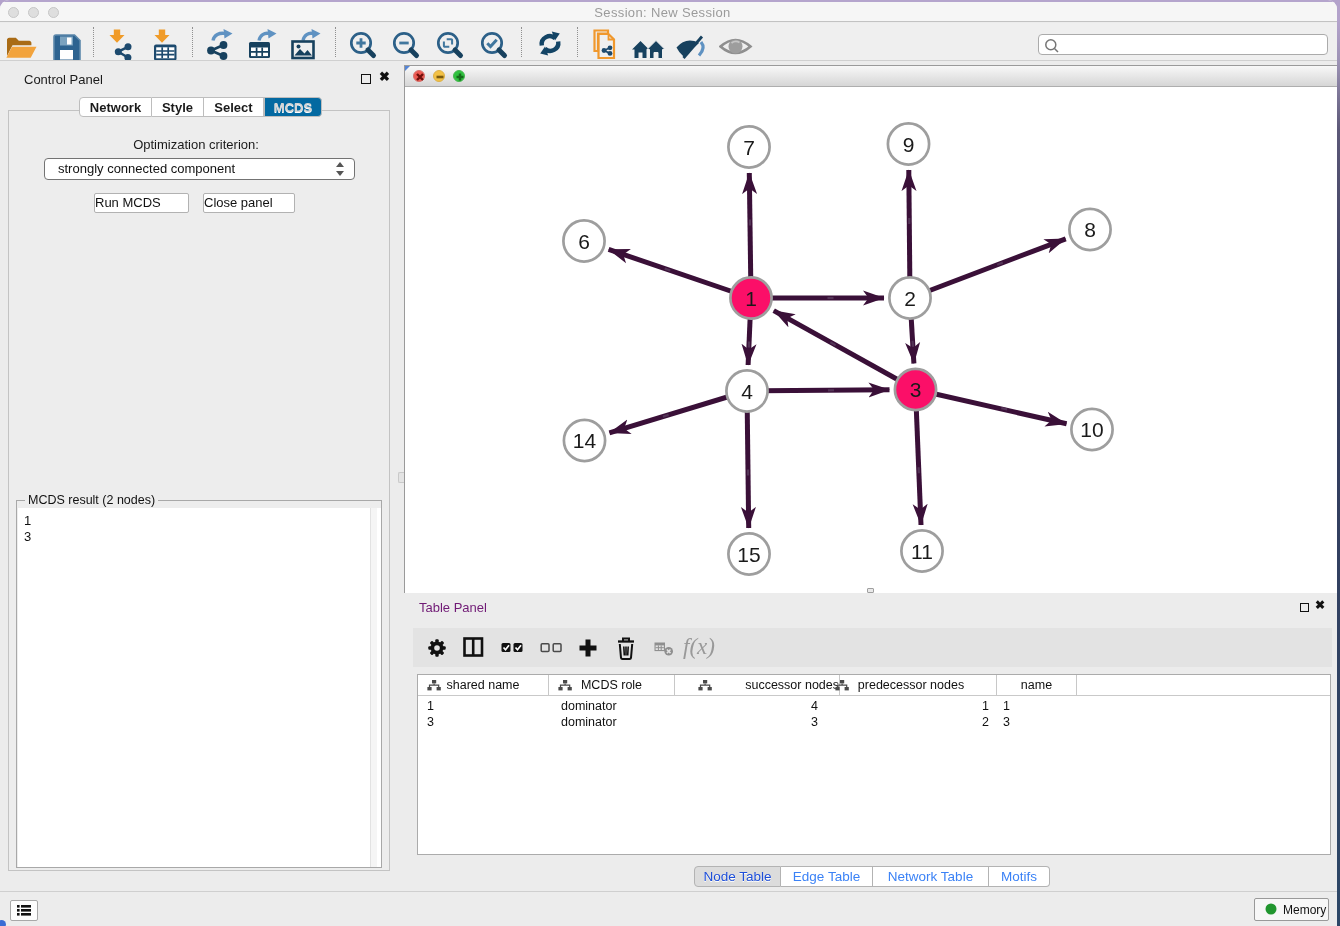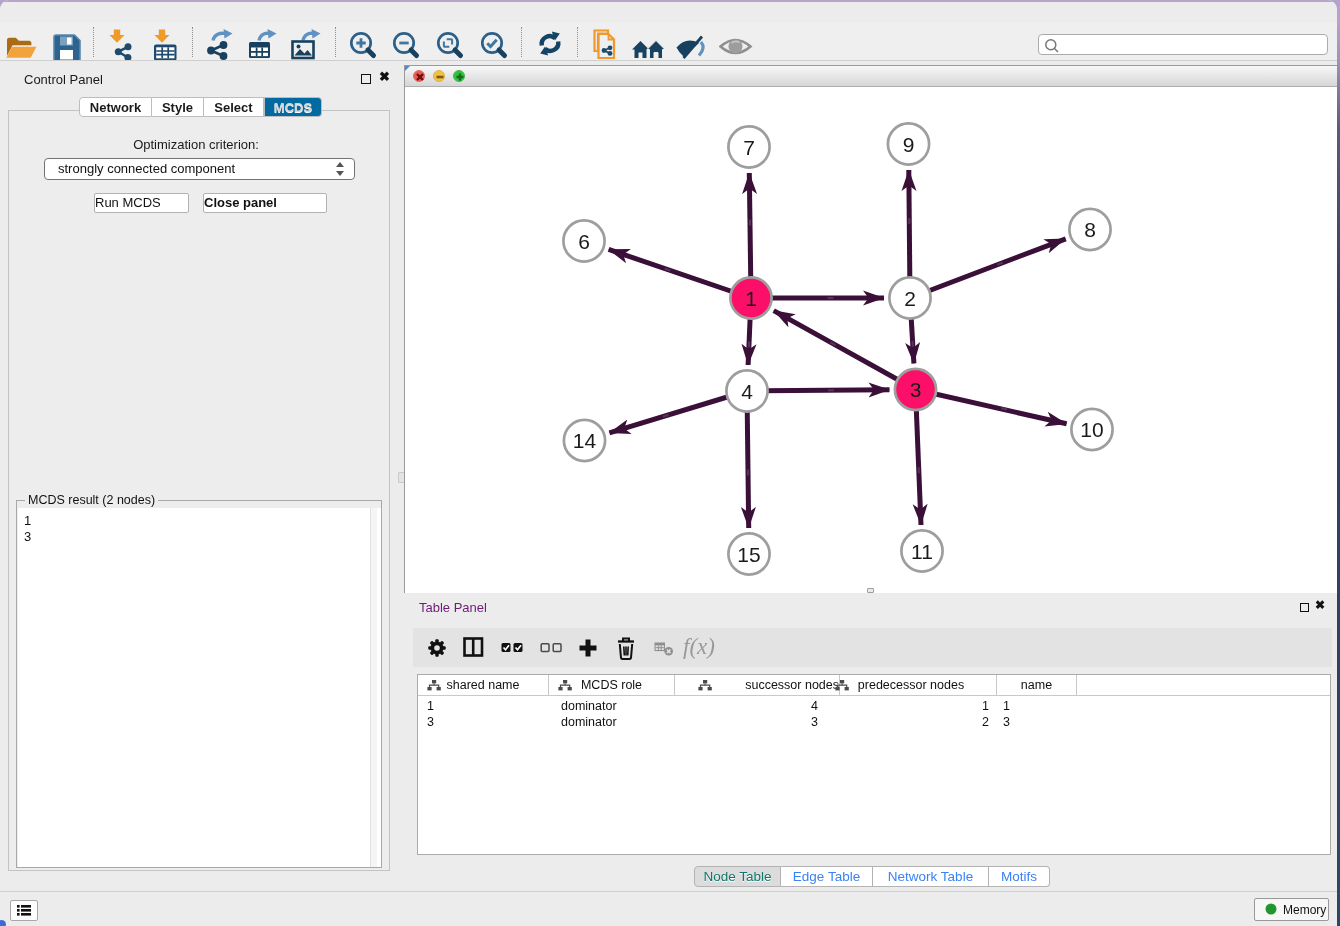--- a/index.html
+++ b/index.html
@@ -49,20 +49,26 @@
 #statusbar { position:absolute; left:0; top:891px; width:1337px; height:33px; background:#ececec; border-top:1px solid #cfcfcf; }
 #list-btn { position:absolute; left:10px; top:8px; width:28px; height:21px; background:#fdfdfd; border:1px solid #a8a8a8; border-radius:2px; }
 #mem-btn { position:absolute; left:1254px; top:6px; width:75px; height:23px; background:#f7f7f7; border:1px solid #999; border-radius:2px; font-size:12px; color:#111; }
 </style>
 </head>
 <body>
 <div id="app">
 <div id="win">
   <div style="position:absolute;left:0;top:0;width:1337px;height:2px;background:#b5a5cd;"></div>
 
+  <div id="titlebar">
+    <div class="tl-circle" style="left:8px;"></div>
+    <div class="tl-circle" style="left:28px;"></div>
+    <div class="tl-circle" style="left:48px;"></div>
+    <div id="title-text">Session: New Session</div>
+  </div>
 
   <div id="toolbar">
     <div id="tb-icons">
 
       <svg class="tbi" style="left:4px;top:7px;" width="36" height="36">
         <path d="M3 10 c0-1.2 1-2.2 2.2-2.2 h6.6 l3 3 h10.4 c1.2 0 2.2 1 2.2 2.2 v2.2 H8.5 L3 26 z" fill="#a96b15"></path>
         <path d="M8 16.8 h24.5 l-5.8 11 H2.4 z" fill="#f2a33c"></path>
       </svg>
 
       <svg class="tbi" style="left:50px;top:8px;" width="34" height="34">
@@ -192,21 +198,21 @@
   <div class="cptab" style="left:204px; width:60px; border-left:none;">Select</div>
   <div class="cptab" style="left:264px; width:58px; border-radius:0 4px 4px 0; background:#0369a1; color:#d4d4d4; text-shadow:0 1px 0 #fff;">MCDS</div>
   <div id="opt-label">Optimization criterion:</div>
   <div id="opt-select">strongly connected component
     <svg width="10" height="14" style="position:absolute; right:9px; top:3px;">
       <polygon points="5,0 9,5 1,5" fill="#555"></polygon>
       <polygon points="5,14 9,9 1,9" fill="#555"></polygon>
     </svg>
   </div>
   <div class="btn" style="left:94px; width:95px;">Run MCDS</div>
-  <div class="btn" style="left:203px; width:124px;font-weight:bold;">Close panel</div>
+  <div class="btn" style="left:203px; width:92px;">Close panel</div>
   <div id="groupbox">
     <div id="groupbox-white">
       <div style="position:absolute; left:6px; top:5px; font-size:13px; color:#111;">1</div>
       <div style="position:absolute; left:6px; top:21px; font-size:13px; color:#111;">3</div>
       <div id="gb-scroll"></div>
     </div>
     <div id="groupbox-legend">MCDS result (2 nodes)</div>
   </div>
 
   <div id="netwin">
@@ -397,21 +403,21 @@
     <div class="td" style="left:143px; top:23px;">dominator</div>
     <div class="td" style="left:257px; top:23px; width:143px; text-align:right;">4</div>
     <div class="td" style="left:408px; top:23px; width:163px; text-align:right;">1</div>
     <div class="td" style="left:585px; top:23px;">1</div>
     <div class="td" style="left:9px; top:39px;">3</div>
     <div class="td" style="left:143px; top:39px;">dominator</div>
     <div class="td" style="left:257px; top:39px; width:143px; text-align:right;">3</div>
     <div class="td" style="left:408px; top:39px; width:163px; text-align:right;">2</div>
     <div class="td" style="left:585px; top:39px;">3</div>
   </div>
-  <div class="tptab" style="left:694px; width:87px; border-radius:4px 0 0 4px; background:#dcdcdc; color:#0f766e; text-shadow:0 1px 0 #fff;">Node Table</div>
+  <div class="tptab" style="left:694px; width:87px; border-radius:4px 0 0 4px; background:#dcdcdc; color:#1d4ed8; text-shadow:0 1px 0 #fff;">Node Table</div>
   <div class="tptab" style="left:781px; width:92px; border-left:none;">Edge Table</div>
   <div class="tptab" style="left:873px; width:116px; border-left:none;">Network Table</div>
   <div class="tptab" style="left:989px; width:61px; border-radius:0 4px 4px 0; border-left:none;">Motifs</div>
   <div style="position:absolute; left:398px; top:472px; width:6px; height:11px; background:#e4e4e4; border:1px solid #c9c9c9; border-right:none; border-radius:2px 0 0 2px;"></div>
   <div style="position:absolute; left:867px; top:588px; width:7px; height:5px; background:#e9e9e9; border:1px solid #9f9f9f; border-radius:1px;"></div>
 
   <div id="statusbar">
     <div id="list-btn">
       <svg width="26" height="19" style="position:absolute;left:0;top:0;">
         <rect x="6" y="4" width="2.6" height="2.6" fill="#111"></rect>

